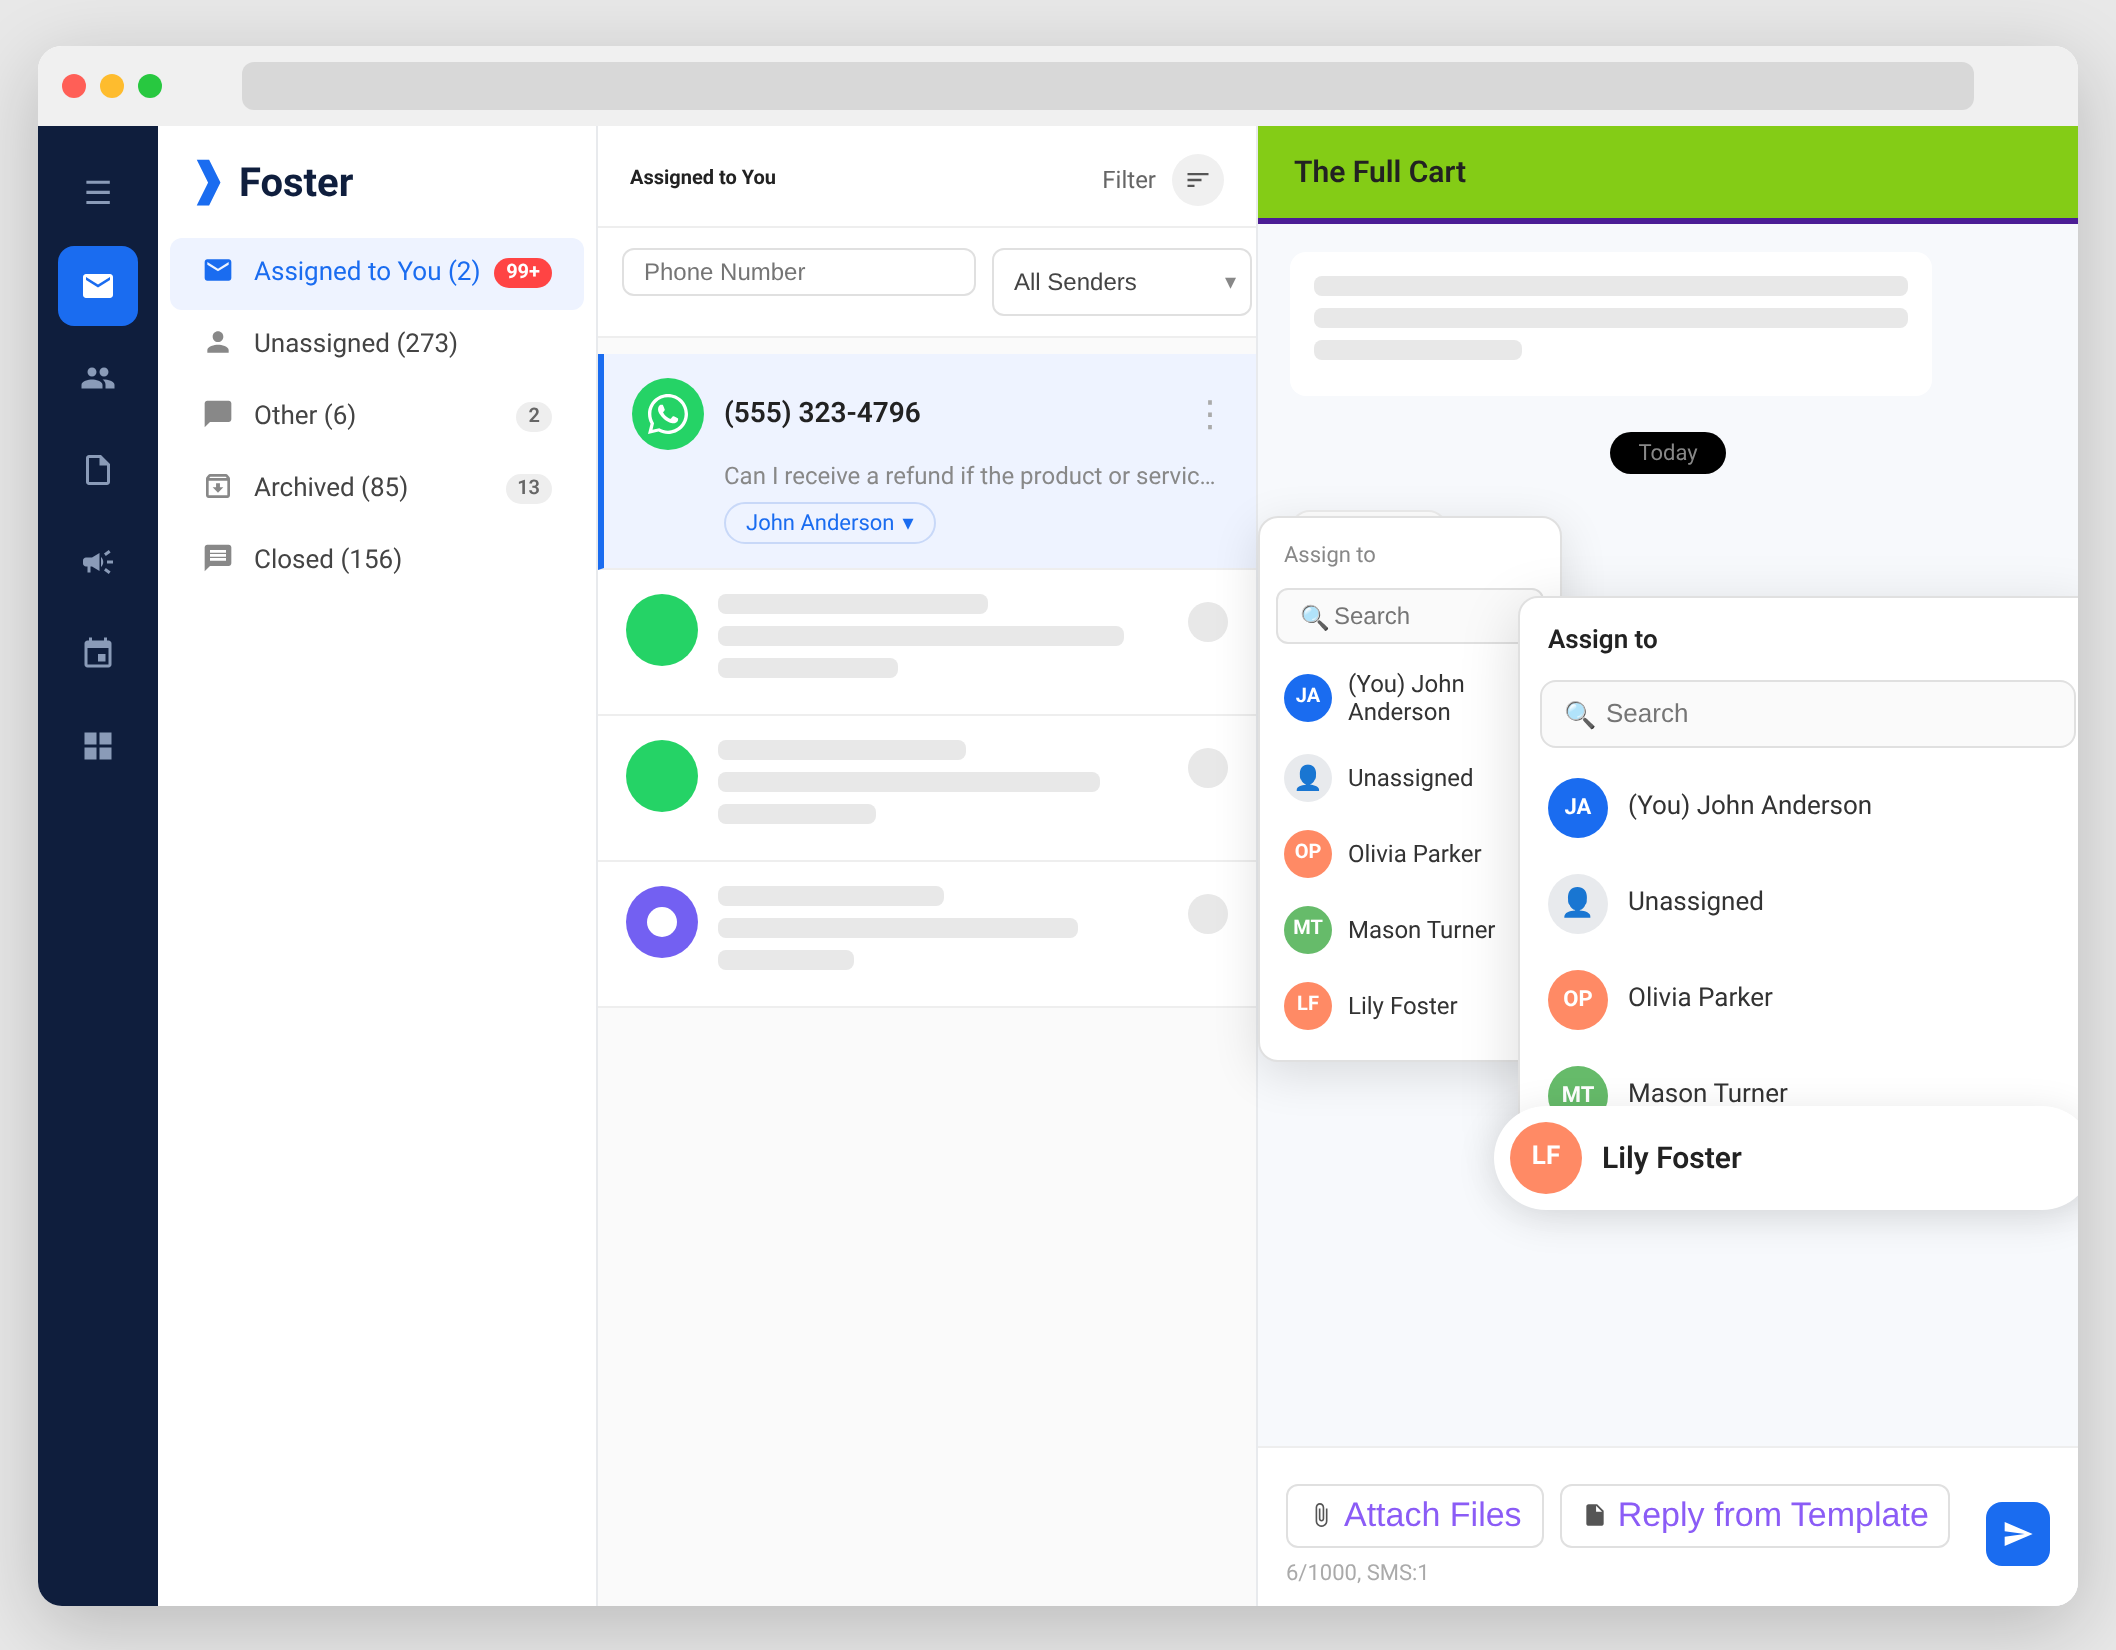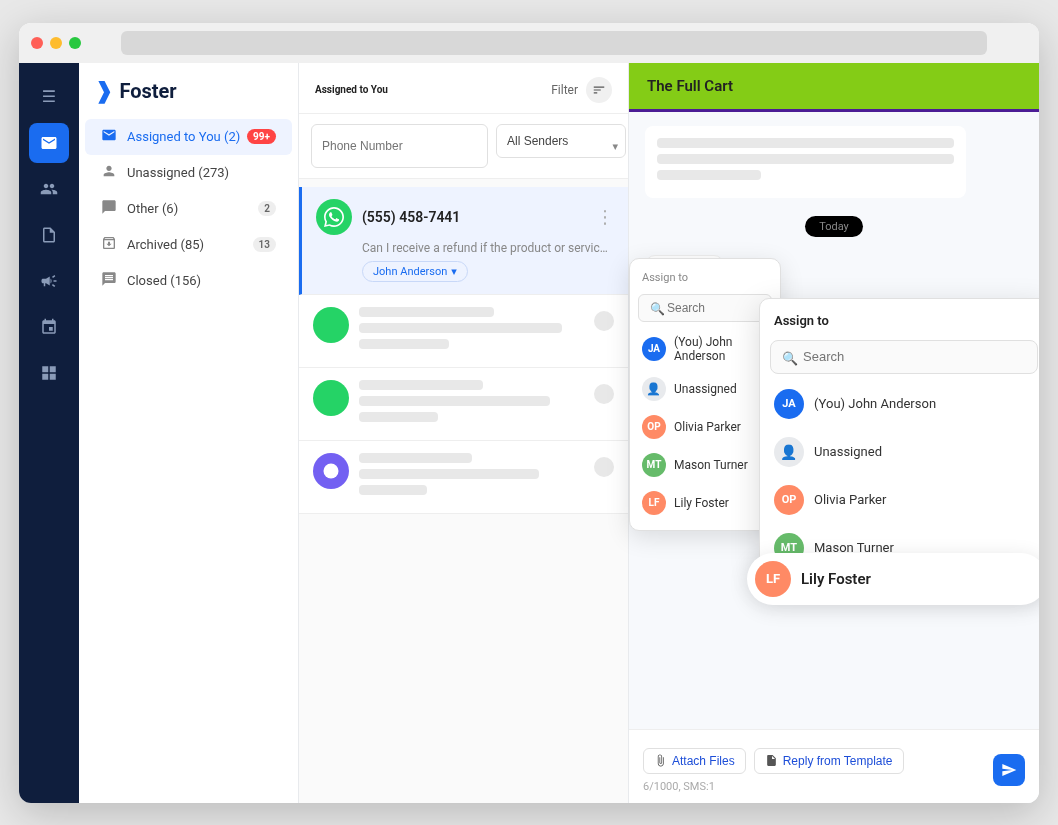--- a/index.html
+++ b/index.html
@@ -172,21 +172,21 @@
     }
     .conv-filters {
       padding: 10px 12px;
       display: flex;
       gap: 8px;
       background: #fff;
       border-bottom: 1px solid #eee;
     }
     .filter-input {
       flex: 1;
-      height: 44px;
+      height: 24px;
       border: 1px solid #e0e0e0;
       border-radius: 6px;
       padding: 0 10px;
       font-size: 12px;
       color: #aaa;
       background: #fff;
       outline: none;
     }
     .filter-select {
       height: 34px;
@@ -467,22 +467,22 @@
       margin-top: 8px;
     }
     .chat-input-actions { display: flex; gap: 8px; }
     .chat-action-btn {
       display: flex;
       align-items: center;
       gap: 5px;
       border: 1px solid #e0e0e0;
       border-radius: 6px;
       padding: 5px 10px;
-      font-size: 12px;
-      color: #1d4ed8;
+      font-size: 17px;
+      color: #8b5cf6;
       cursor: pointer;
       background: #fff;
     }
     .sms-counter { font-size: 11px; color: #aaa; }
     .send-btn {
       width: 32px; height: 32px;
       background: #1a6cf0;
       border-radius: 8px;
       display: flex; align-items: center; justify-content: center;
       color: #fff; cursor: pointer; font-size: 14px;
@@ -633,21 +633,21 @@
         <div class="conv-items">
 
           <div class="conv-item active">
             <div class="conv-item-top">
               <div class="green-dot">
                 <svg width="20" height="20" viewBox="0 0 24 24" fill="white">
                     <path d="M17.472 14.382c-.297-.149-1.758-.867-2.03-.967-.273-.099-.471-.148-.67.15-.197.297-.767.966-.94 1.164-.173.199-.347.223-.644.075-.297-.15-1.255-.463-2.39-1.475-.883-.788-1.48-1.761-1.653-2.059-.173-.297-.018-.458.13-.606.134-.133.298-.347.446-.52.149-.174.198-.298.298-.497.099-.198.05-.371-.025-.52-.075-.149-.669-1.612-.916-2.207-.242-.579-.487-.5-.669-.51-.173-.008-.371-.01-.57-.01-.198 0-.52.074-.792.372-.272.297-1.04 1.016-1.04 2.479 0 1.462 1.065 2.875 1.213 3.074.149.198 2.096 3.2 5.077 4.487.709.306 1.262.489 1.694.625.712.227 1.36.195 1.871.118.571-.085 1.758-.719 2.006-1.413.248-.694.248-1.289.173-1.413-.074-.124-.272-.198-.57-.347z"></path>
                     <path d="M12 0C5.373 0 0 5.373 0 12c0 2.123.555 4.116 1.529 5.845L0 24l6.335-1.505C8.04 23.451 9.983 24 12 24c6.627 0 12-5.373 12-12S18.627 0 12 0zm0 22c-1.9 0-3.68-.513-5.21-1.408L2.7 21.5l.924-3.981C2.617 15.9 2 14.024 2 12 2 6.477 6.477 2 12 2s10 4.477 10 10-4.477 10-10 10z"></path>
                   </svg>
               </div>
-              <span class="conv-phone">(555) 458-7441</span>
+              <span class="conv-phone">(555) 323-4796</span>
               <span class="conv-more">⋮</span>
             </div>
             <div class="conv-preview">Can I receive a refund if the product or service I pai</div>
             <div class="conv-assign-row">
               <div class="assign-dropdown">
                 <span>John Anderson</span>
                 <span>▾</span>
               </div>
             </div>
           </div>

